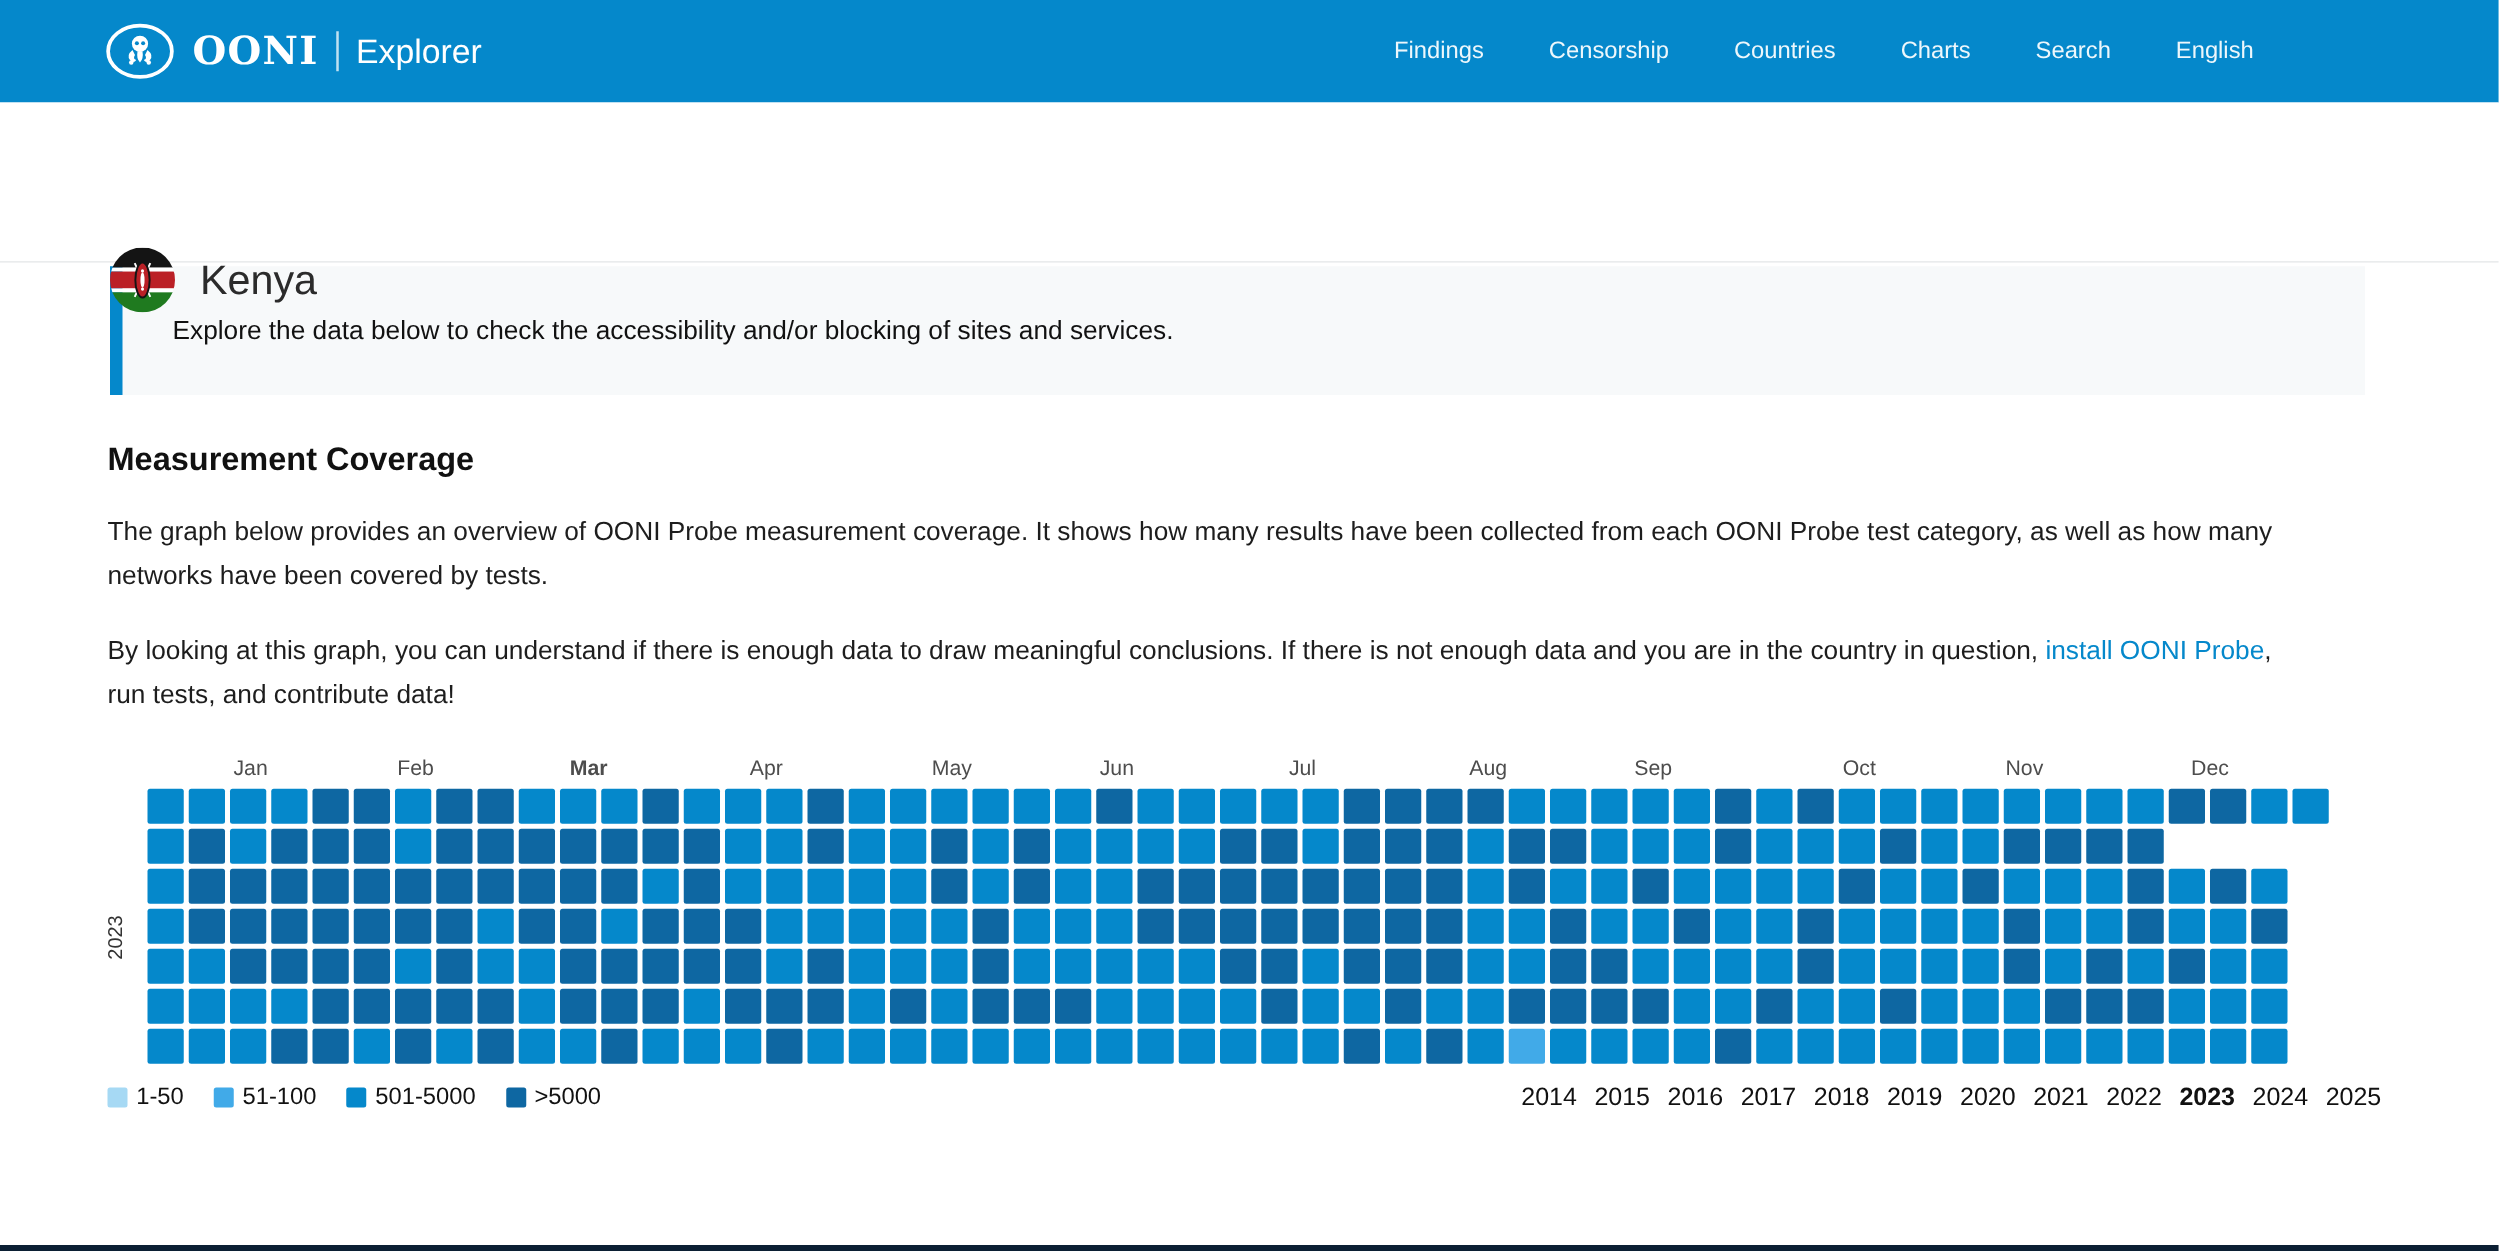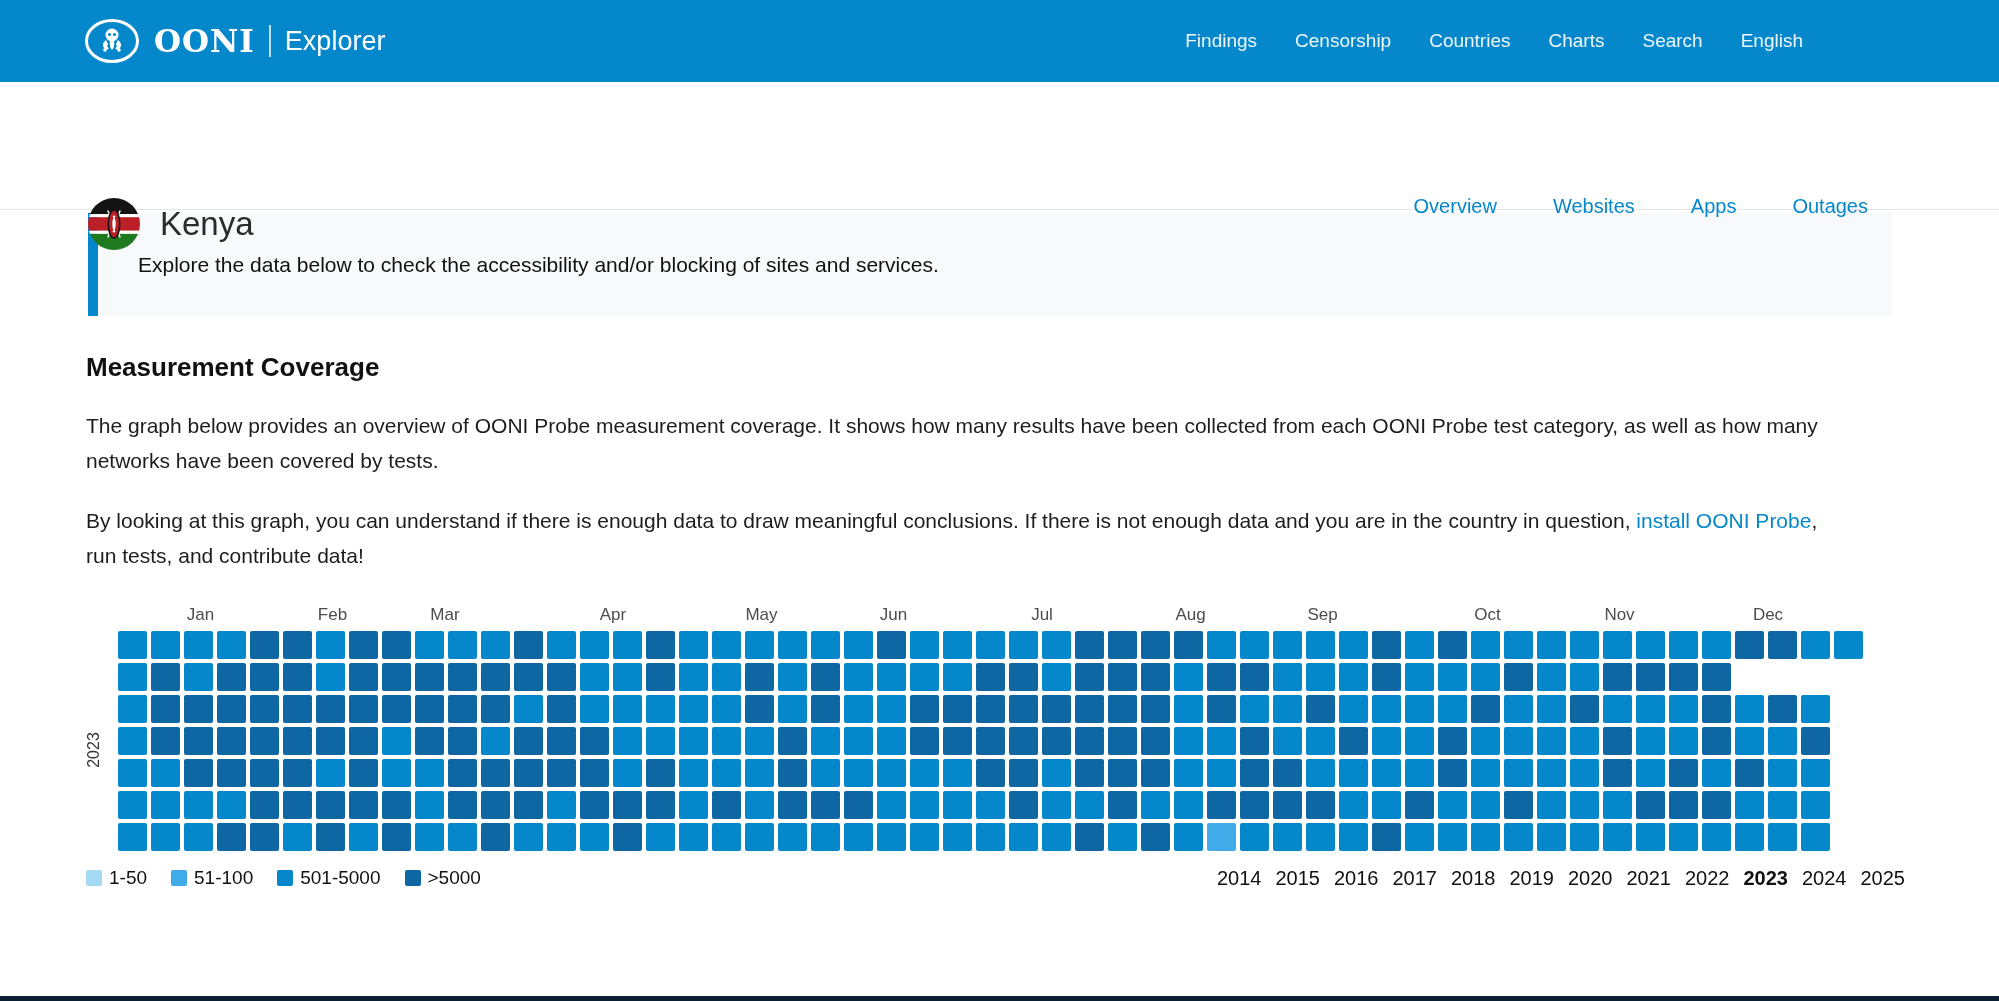--- a/index.html
+++ b/index.html
@@ -7,21 +7,21 @@
               font-family:"Liberation Sans", sans-serif; color:#1d1d1d; }
   body { position:relative; }
 
   
   .navbar { height:82px; background:#0588cb; display:flex; align-items:center;
             padding:0 196px 0 84px; }
   .brand { display:flex; align-items:center; gap:14px; }
   .brand-ooni { font-family:"DejaVu Serif", serif; font-weight:700; font-size:31px; color:#fff; letter-spacing:1px; }
   .brand-divider { width:2px; height:32px; background:rgba(255,255,255,.75); }
   .brand-explorer { font-size:27px; font-weight:300; color:#fff; }
-  .nav-links { margin-left:auto; display:flex; gap:38px; align-items:center; }
+  .nav-links { margin-left:auto; display:flex; gap:52px; align-items:center; }
   .nav-link { color:rgba(255,255,255,.93); font-size:19px; cursor:pointer; }
 
   
   .country-header { height:128px; position:relative; border-bottom:1px solid #e3e6e8; background:#fff; }
   .country-id { position:absolute; left:88px; top:116px; display:flex; align-items:center; gap:20px; }
   .country-name { font-size:33px; color:#2b2b2b; line-height:52px; }
   .header-right { position:absolute; right:0; top:110px; display:flex; flex-direction:column; align-items:flex-end; }
   .tabs-row { display:flex; gap:56px; margin-right:131px; height:28px; align-items:center; }
   .tab { color:#0588cb; font-size:20px; font-weight:500; cursor:pointer; }
   .share-row { display:flex; gap:8px; align-items:center; margin-top:24px; margin-right:122px; height:28px; }
@@ -118,44 +118,38 @@
           <ellipse cx="50" cy="50" rx="11" ry="27" fill="#bb2026" stroke="#141414" stroke-width="3"></ellipse>
           <ellipse cx="50" cy="50" rx="3.2" ry="12" fill="#ffffff"></ellipse>
           <circle cx="50" cy="36" r="2.4" fill="#ffffff"></circle>
           <circle cx="50" cy="64" r="2.4" fill="#ffffff"></circle>
         </g>
       </svg>
     </span>
     <span class="country-name">Kenya</span>
   </div>
   <div class="header-right">
-    <div class="tabs-row">
-      <span class="tab">Overview</span>
-      <span class="tab">Websites</span>
-      <span class="tab">Apps</span>
-      <span class="tab">Outages</span>
-    </div>
   </div>
 </div>
 
 <div class="info-box">
   <p>Explore the data below to check the accessibility and/or blocking of sites and services.</p>
 </div>
 
 <h2 class="section-title">Measurement Coverage</h2>
 <p class="para">The graph below provides an overview of OONI Probe measurement coverage. It shows how many results have been collected from each OONI Probe test category, as well as how many networks have been covered by tests.</p>
 <p class="para">
   <span>By looking at this graph, you can understand if there is enough data to draw meaningful conclusions. If there is not enough data and you are in the country in question, </span><a>install OONI Probe</a><span>, run tests, and contribute data!</span>
 </p>
 
 <div class="chart">
   <div class="months-row">
       <span class="month-label" style="left: 82.5px;">Jan</span>
       <span class="month-label" style="left: 214.5px;">Feb</span>
-      <span class="month-label" style="left: 327px;">Mar</span>
+      <span class="month-label" style="left: 353px; font-weight: bold;">Mar</span>
       <span class="month-label" style="left: 495px;">Apr</span>
       <span class="month-label" style="left: 643.5px;">May</span>
       <span class="month-label" style="left: 775.5px;">Jun</span>
       <span class="month-label" style="left: 924px;">Jul</span>
       <span class="month-label" style="left: 1072.5px;">Aug</span>
       <span class="month-label" style="left: 1204.5px;">Sep</span>
       <span class="month-label" style="left: 1369.5px;">Oct</span>
       <span class="month-label" style="left: 1501.5px;">Nov</span>
       <span class="month-label" style="left: 1650px;">Dec</span>
     </div>

